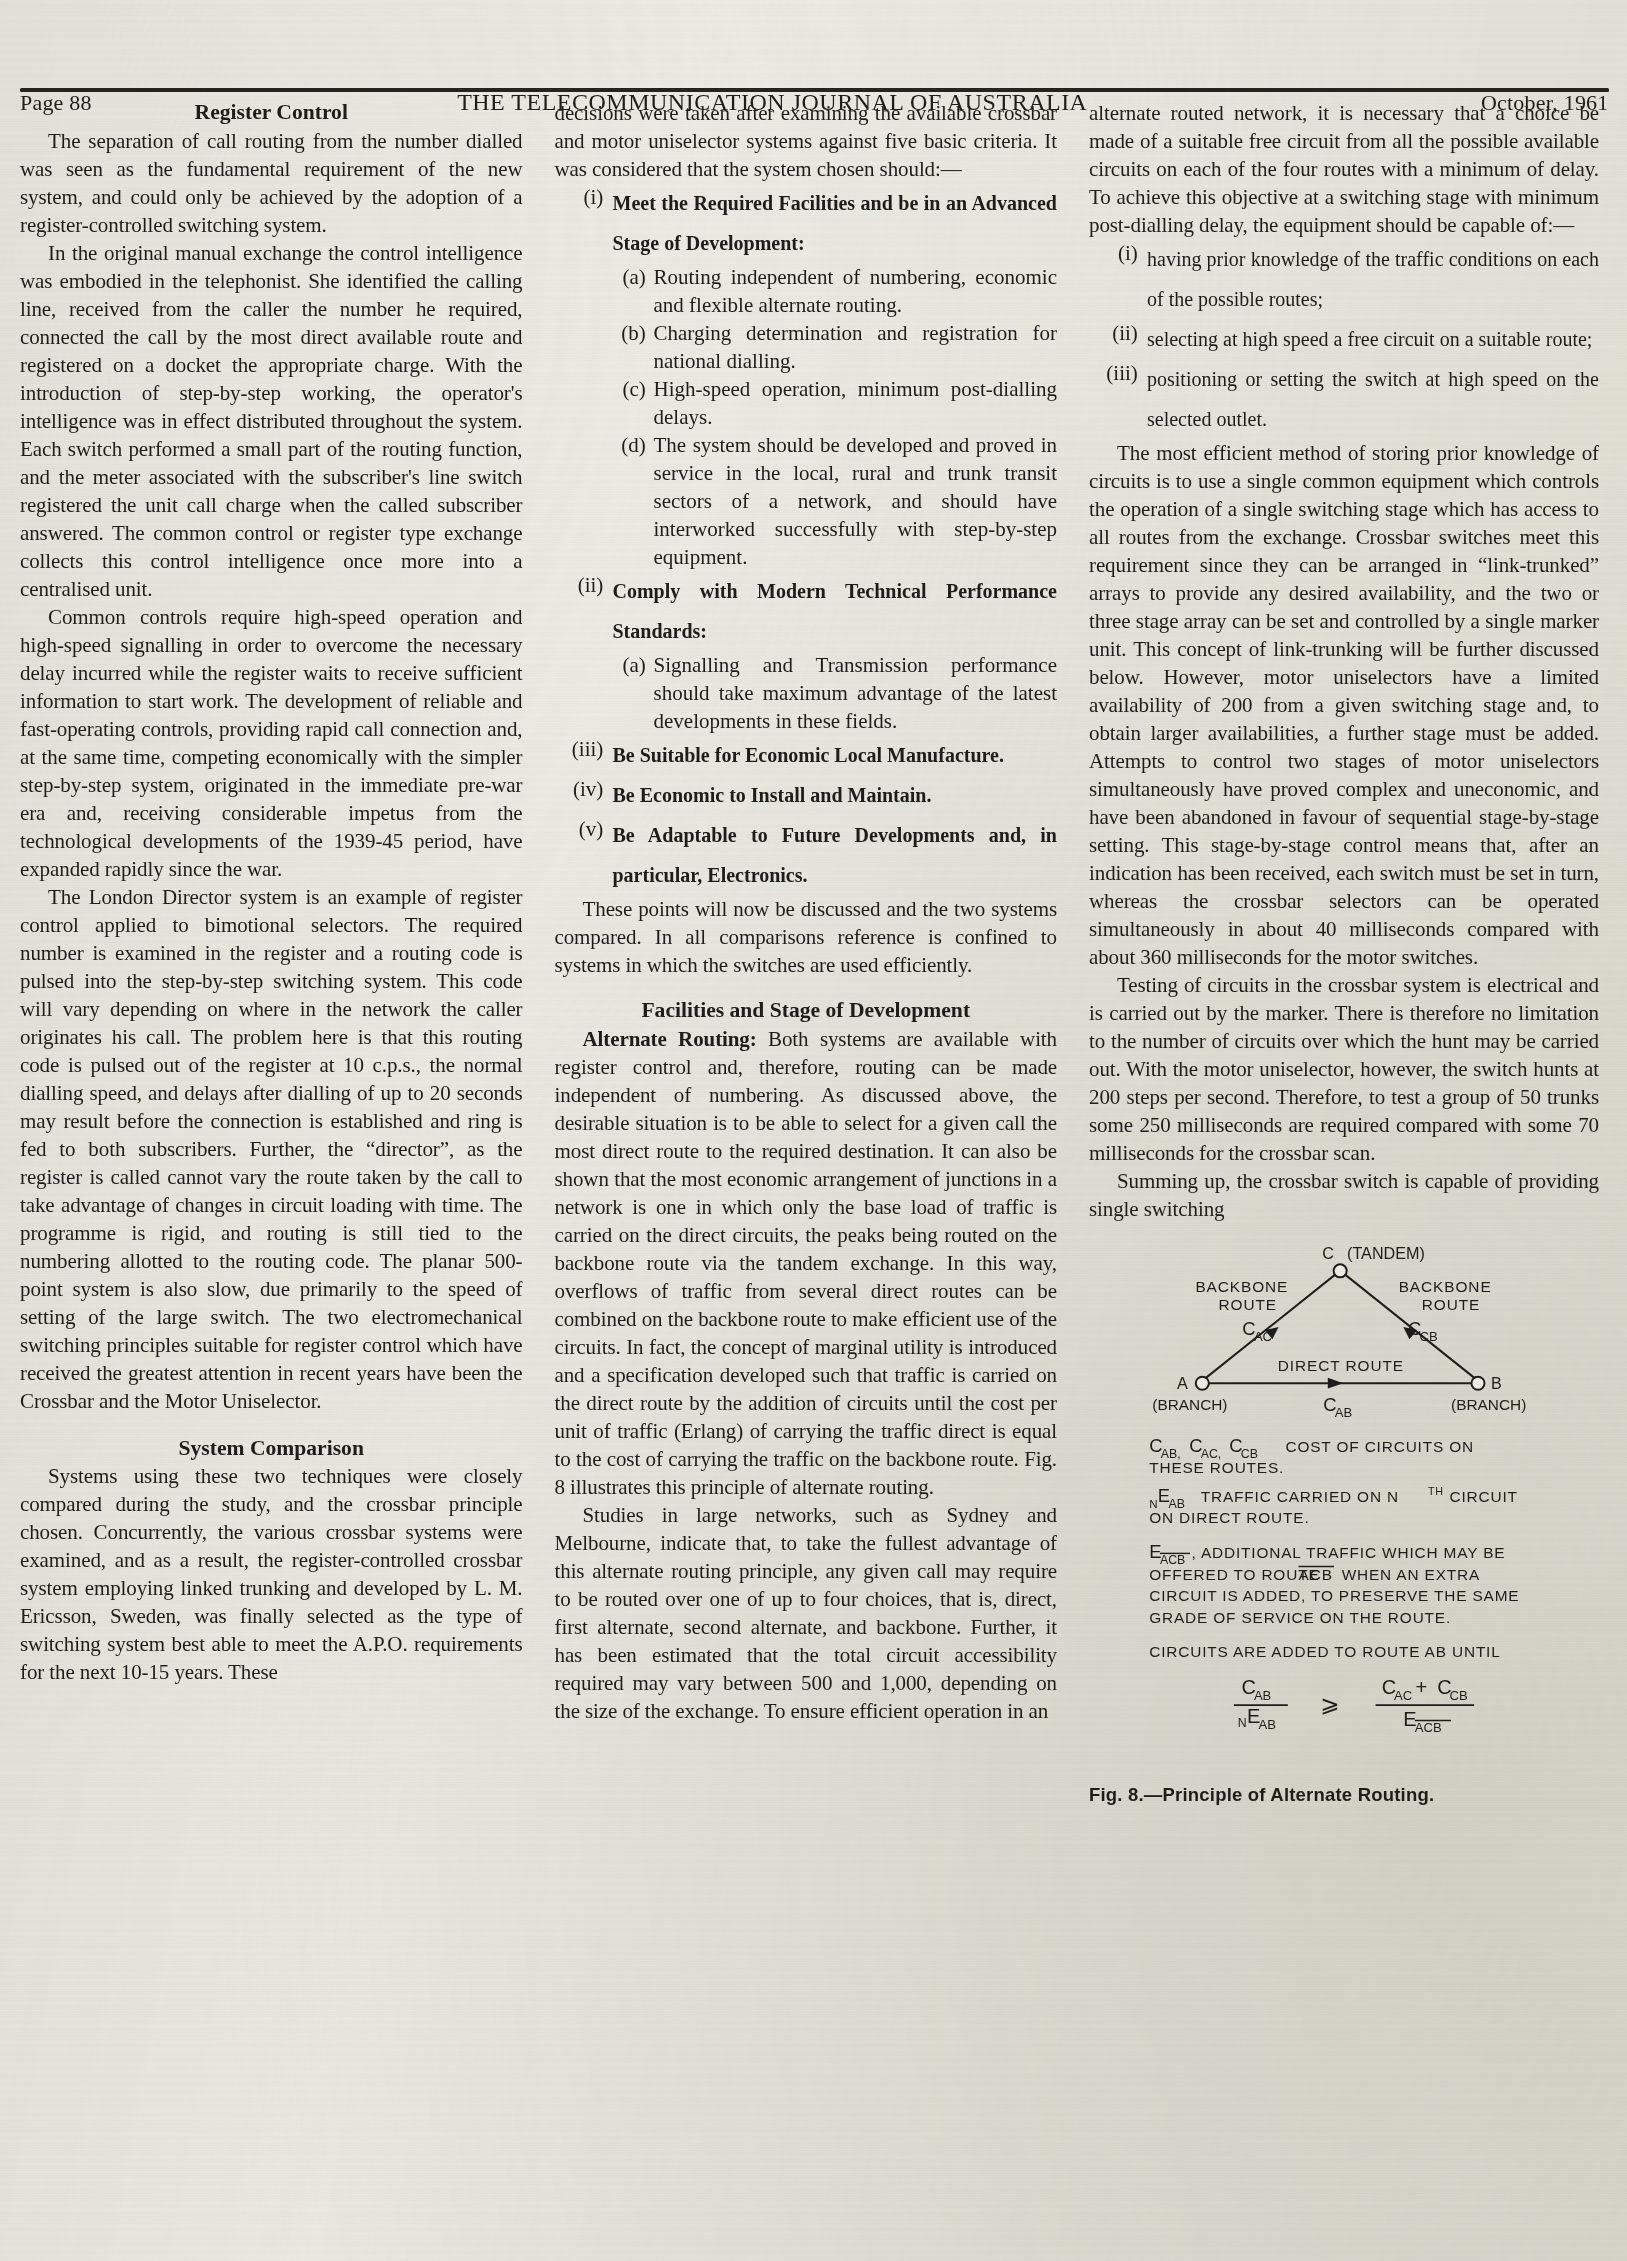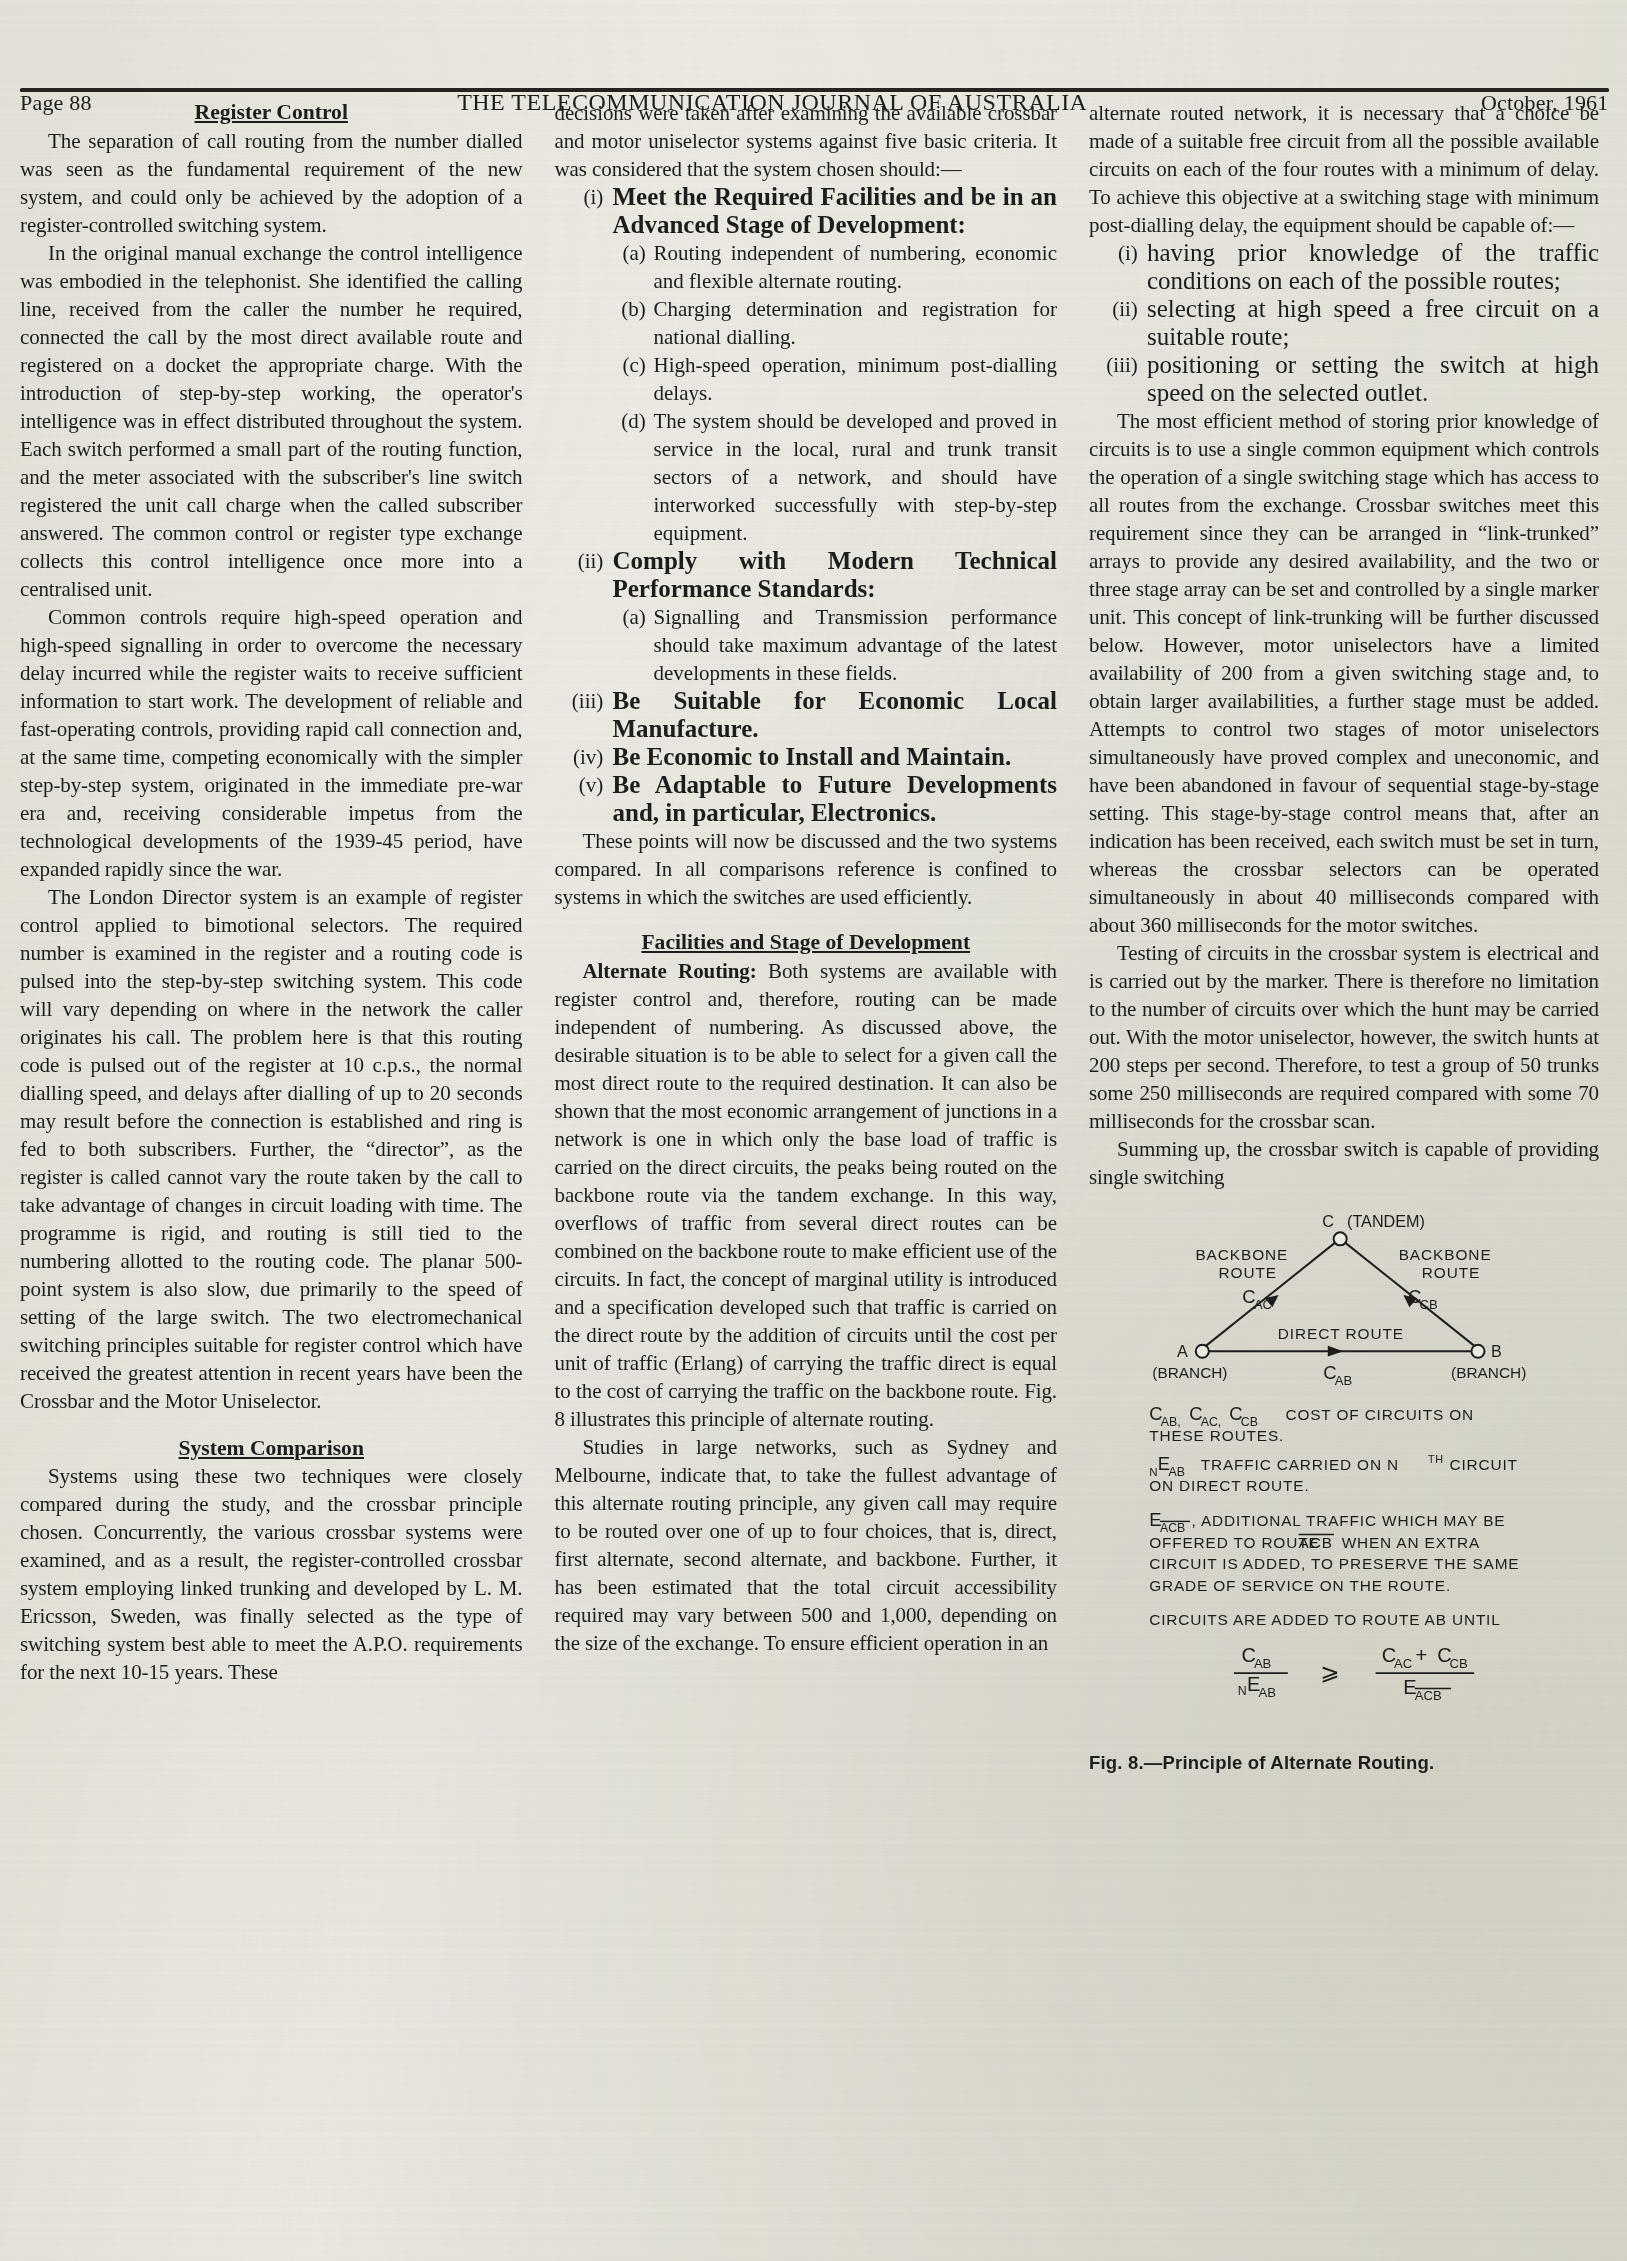--- a/index.html
+++ b/index.html
@@ -105,42 +105,41 @@
   }
   p.ind { text-indent: 28px; }
   p.noind { text-indent: 0; }
 
   h2.sec {
     margin: 20px 0 1.5px 0;
     font-size: 21.6px;
     line-height: 26px;
     font-weight: bold;
     text-align: center;
-    text-decoration: underline;
   }
   h2.sec.tight { margin-top: 18px; }
 
   
   .lvl1 {
     display: flex;
     margin-top: 0;
   }
   .lvl1 .mk {
     width: 58px;
     min-width: 58px;
     text-align: right;
     padding-right: 9.2px;
     box-sizing: border-box;
     font-size: 21px;
     line-height: 28px;
   }
   .lvl1 .bd {
     flex: 1;
-    font-size: 25px;
-    line-height: 28px;
+    font-size: 20px;
+    line-height: 40px;
     text-align: justify;
   }
   .lvl1.b .bd { font-weight: bold; }
   .lvl1.b .mk { font-weight: normal; }
 
   .lvl2 {
     display: flex;
     margin-top: 0;
   }
   .lvl2 .mk {

